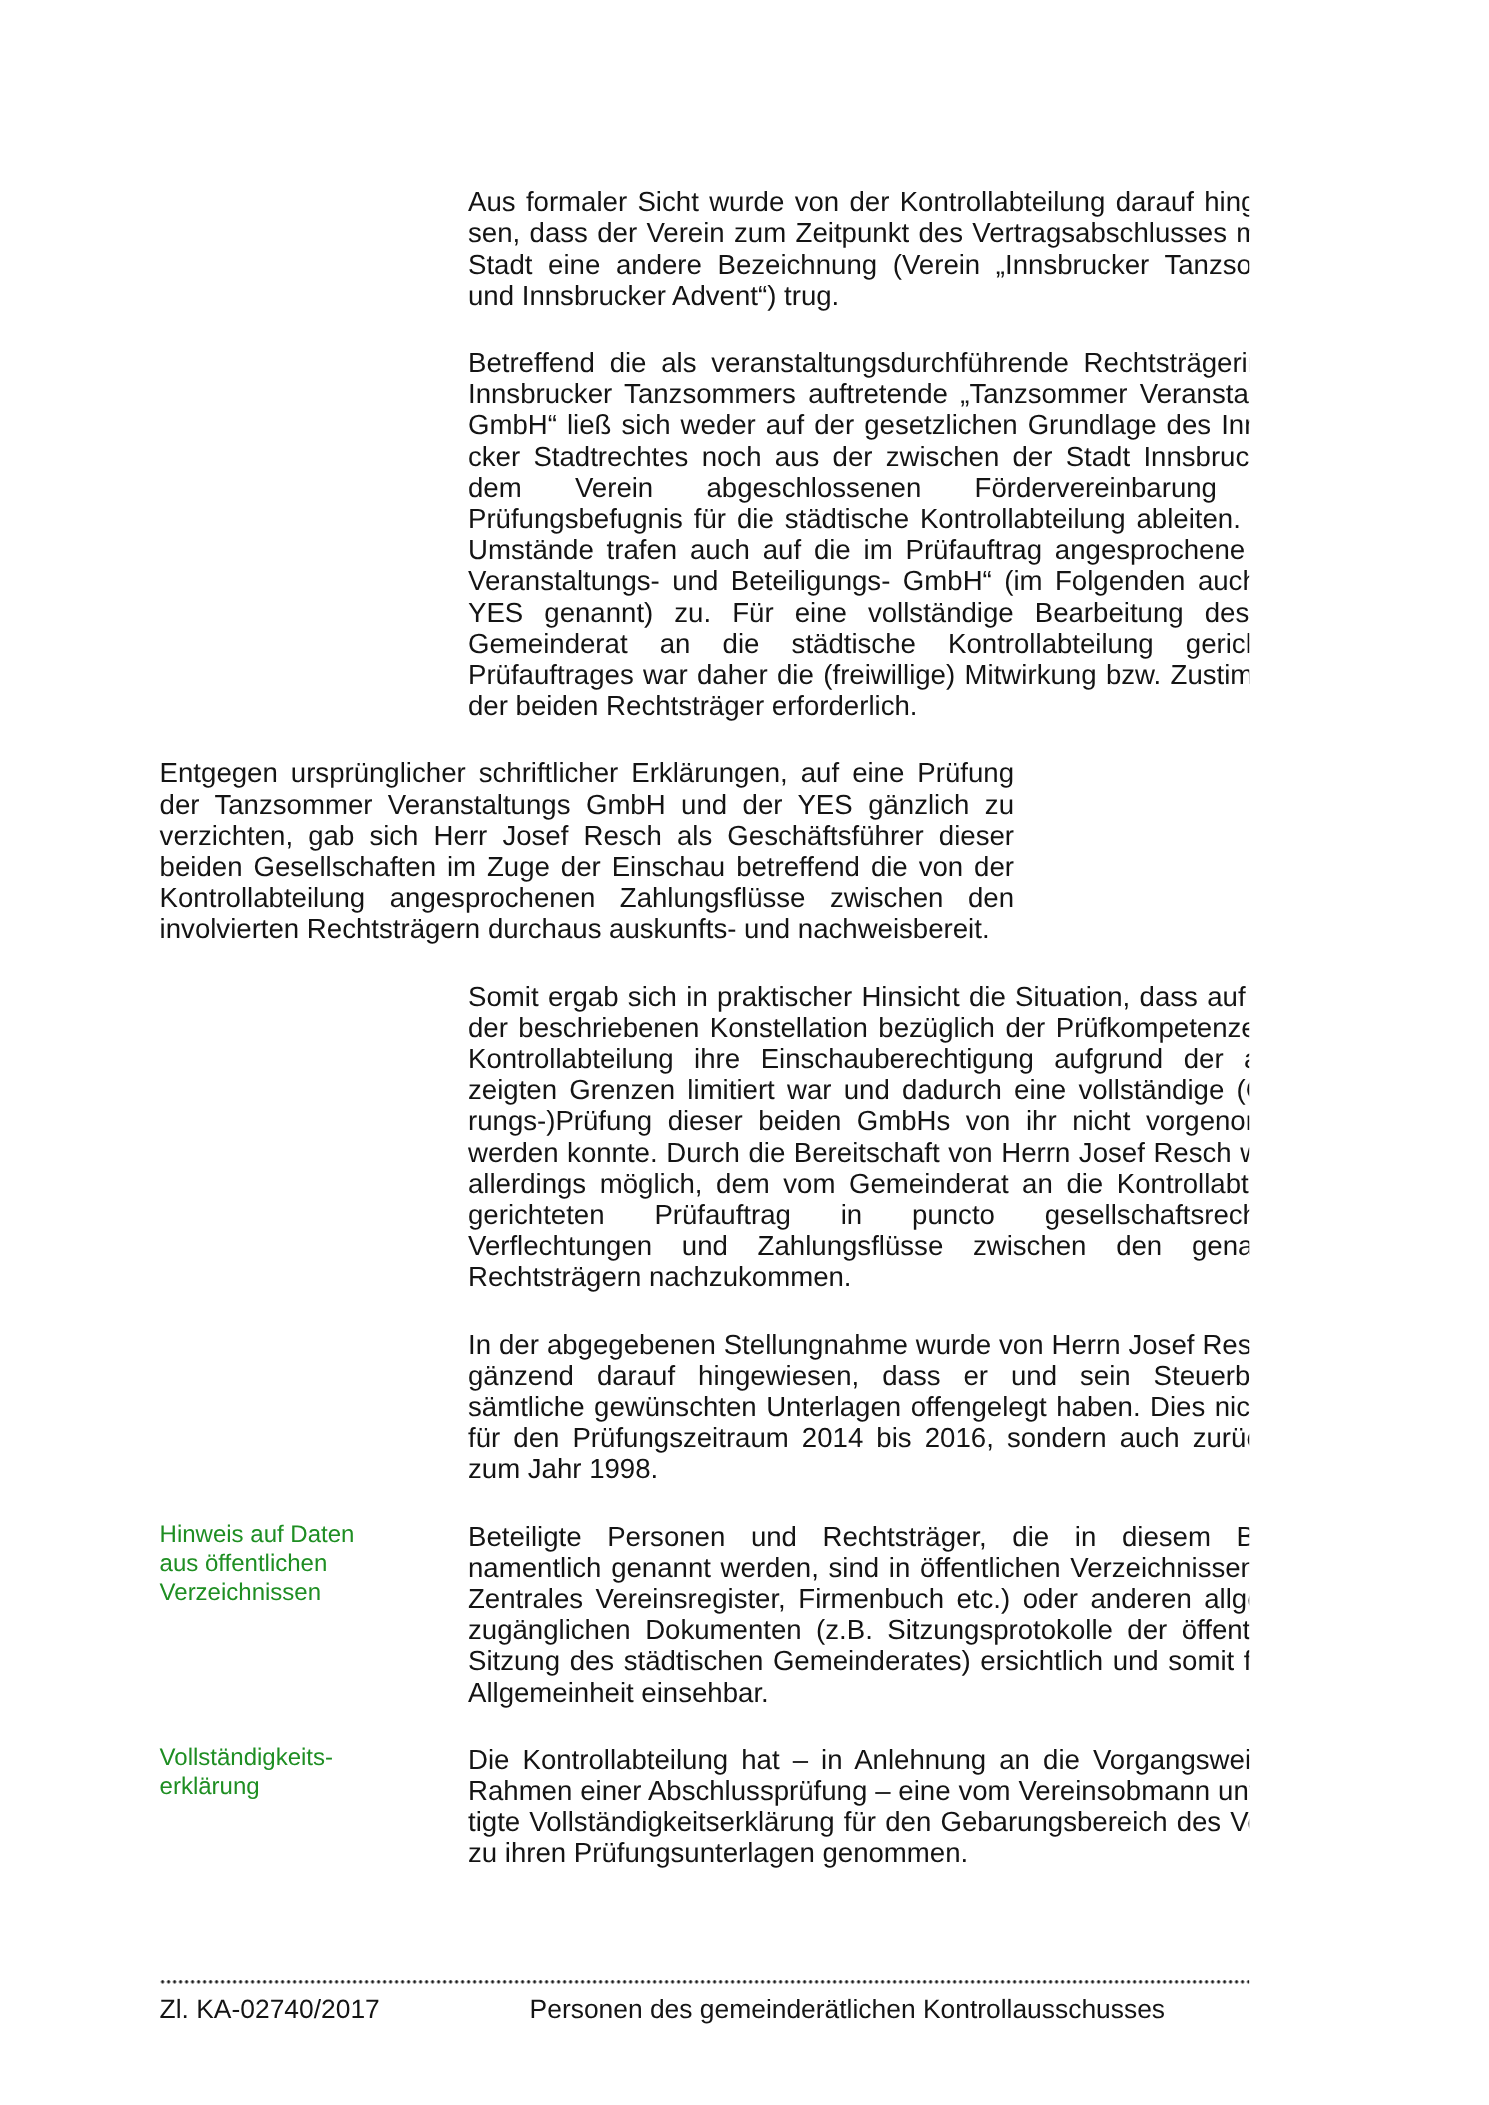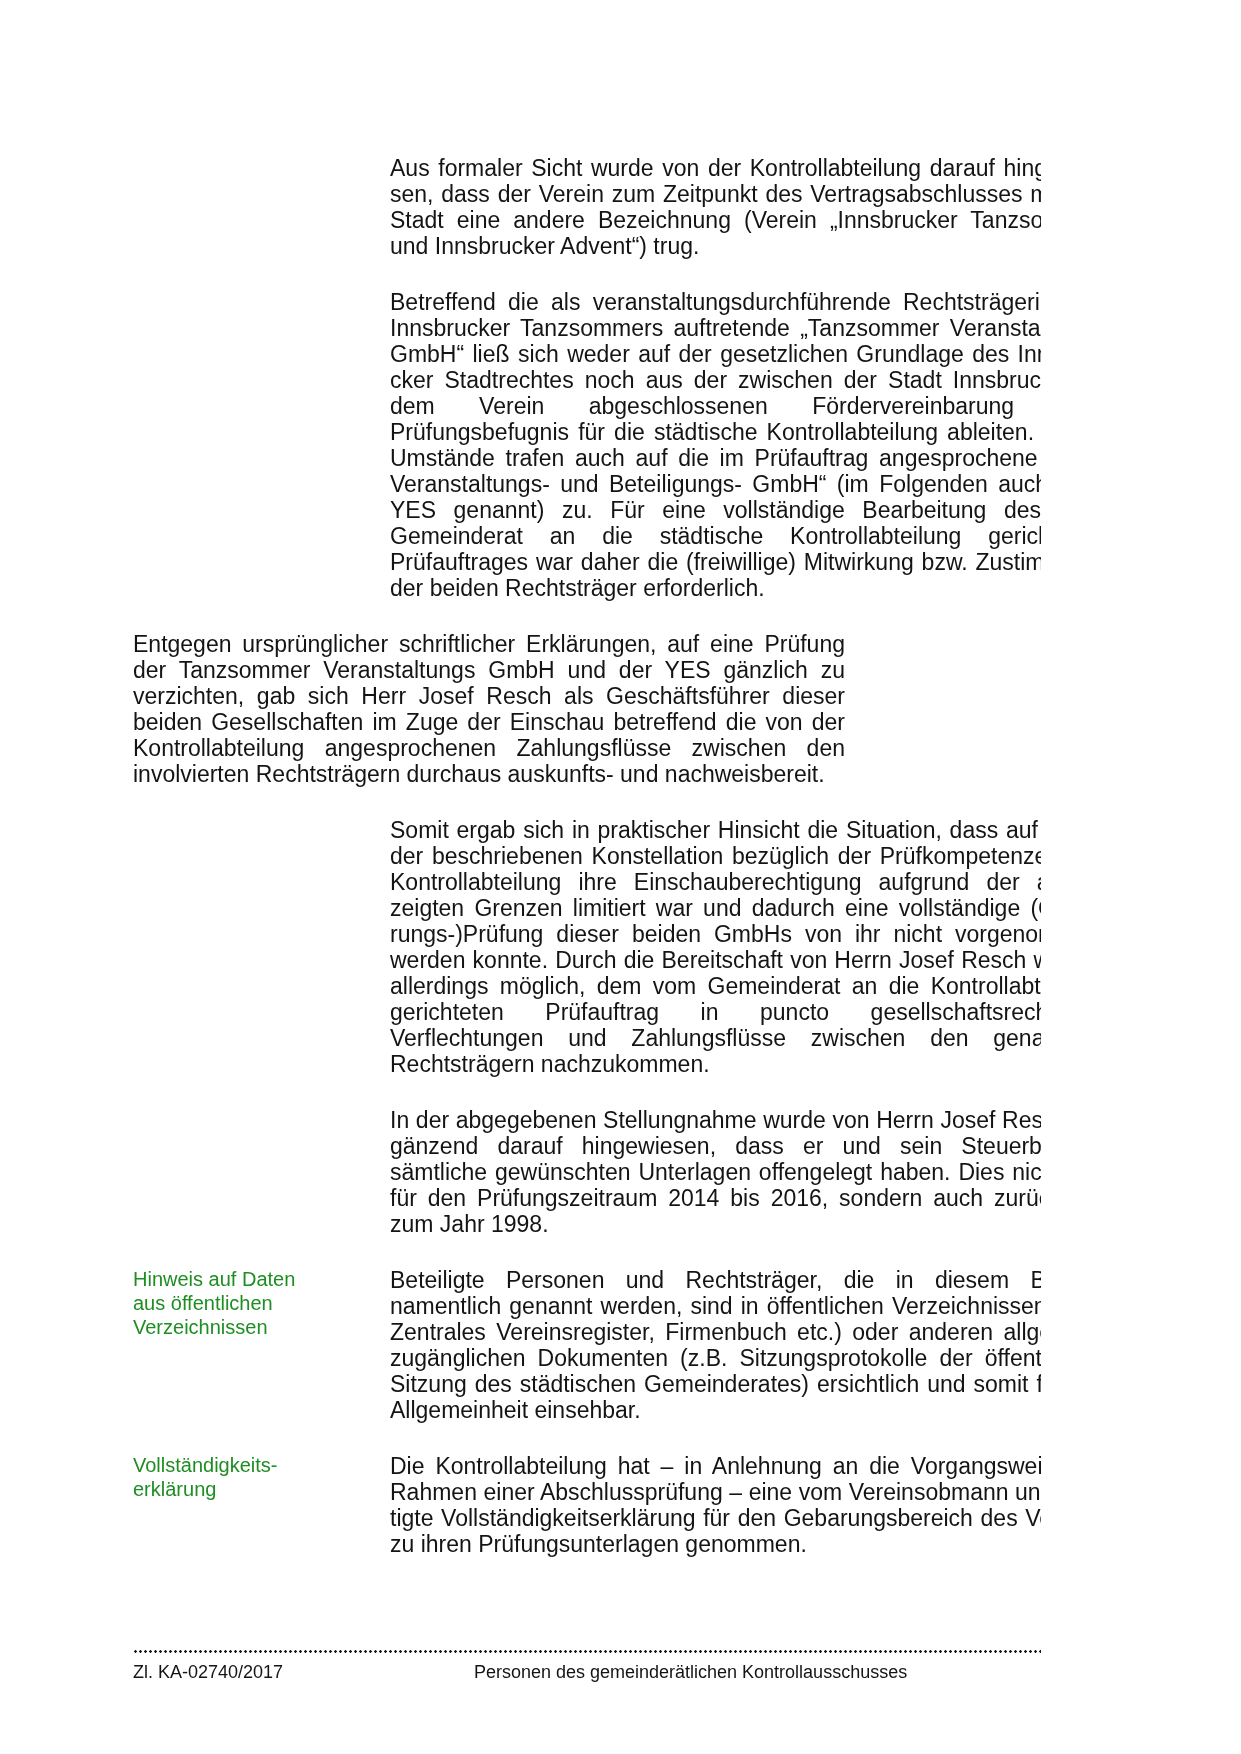--- a/index.html
+++ b/index.html
@@ -47,21 +47,21 @@
     text-align: justify;
     color: #141414;
     -webkit-hyphens: manual;
     hyphens: manual;
   }
   .footer {
     position: absolute;
     left: 133px;
     top: 1650px;
     width: 975px;
-    font-size: 18px;
+    font-size: 22px;
     color: #141414;
   }
   .dotted-line {
     height: 3px;
     background-image: radial-gradient(circle, #1a1a1a 1.1px, transparent 1.5px);
     background-size: 5px 3px;
     background-repeat: repeat-x;
     background-position: left center;
     margin-bottom: 9px;
   }

